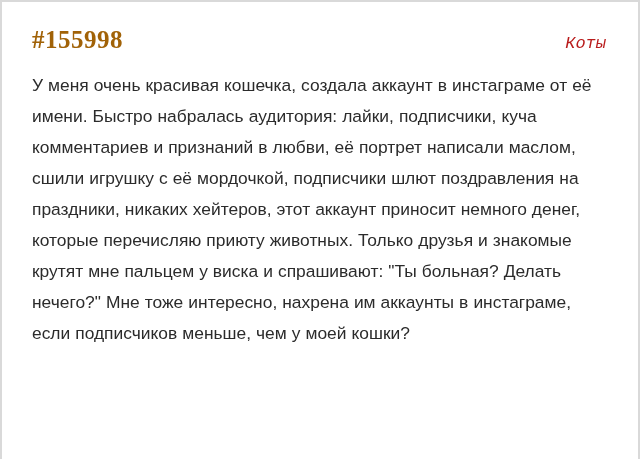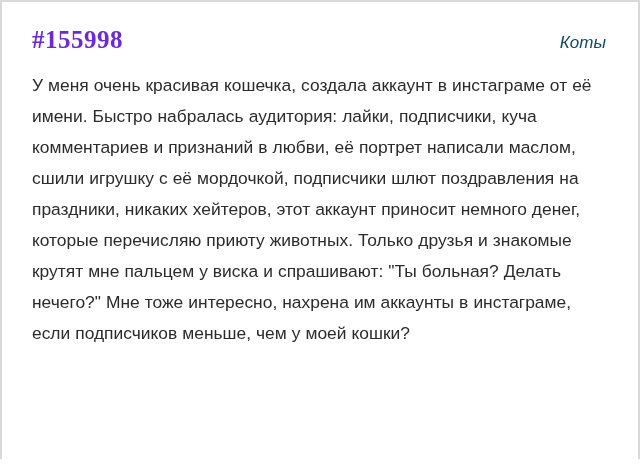--- a/index.html
+++ b/index.html
@@ -34,28 +34,28 @@
     display: flex;
     align-items: baseline;
     justify-content: space-between;
     padding: 0 4px 0 2px;
     margin-bottom: 16px;
   }
   .post-id {
     font-family: "Liberation Serif", serif;
     font-weight: bold;
     font-size: 25px;
-    color: #6d28d9;
+    color: #a16207;
     letter-spacing: 0.5px;
   }
   .category {
-    font-family: Liberation Sans, sans-serif;
+    font-family: Liberation Mono, monospace;
     font-style: italic;
     font-size: 17px;
-    color: #0c4a6e;
+    color: #b91c1c;
   }
   .post-body {
     font-family: Liberation Sans, sans-serif;
     font-size: 17.4px;
     line-height: 31px;
     color: #2b2b2b;
     padding: 0 2px;
     text-align: left;
     word-spacing: 0.2px;
   }

